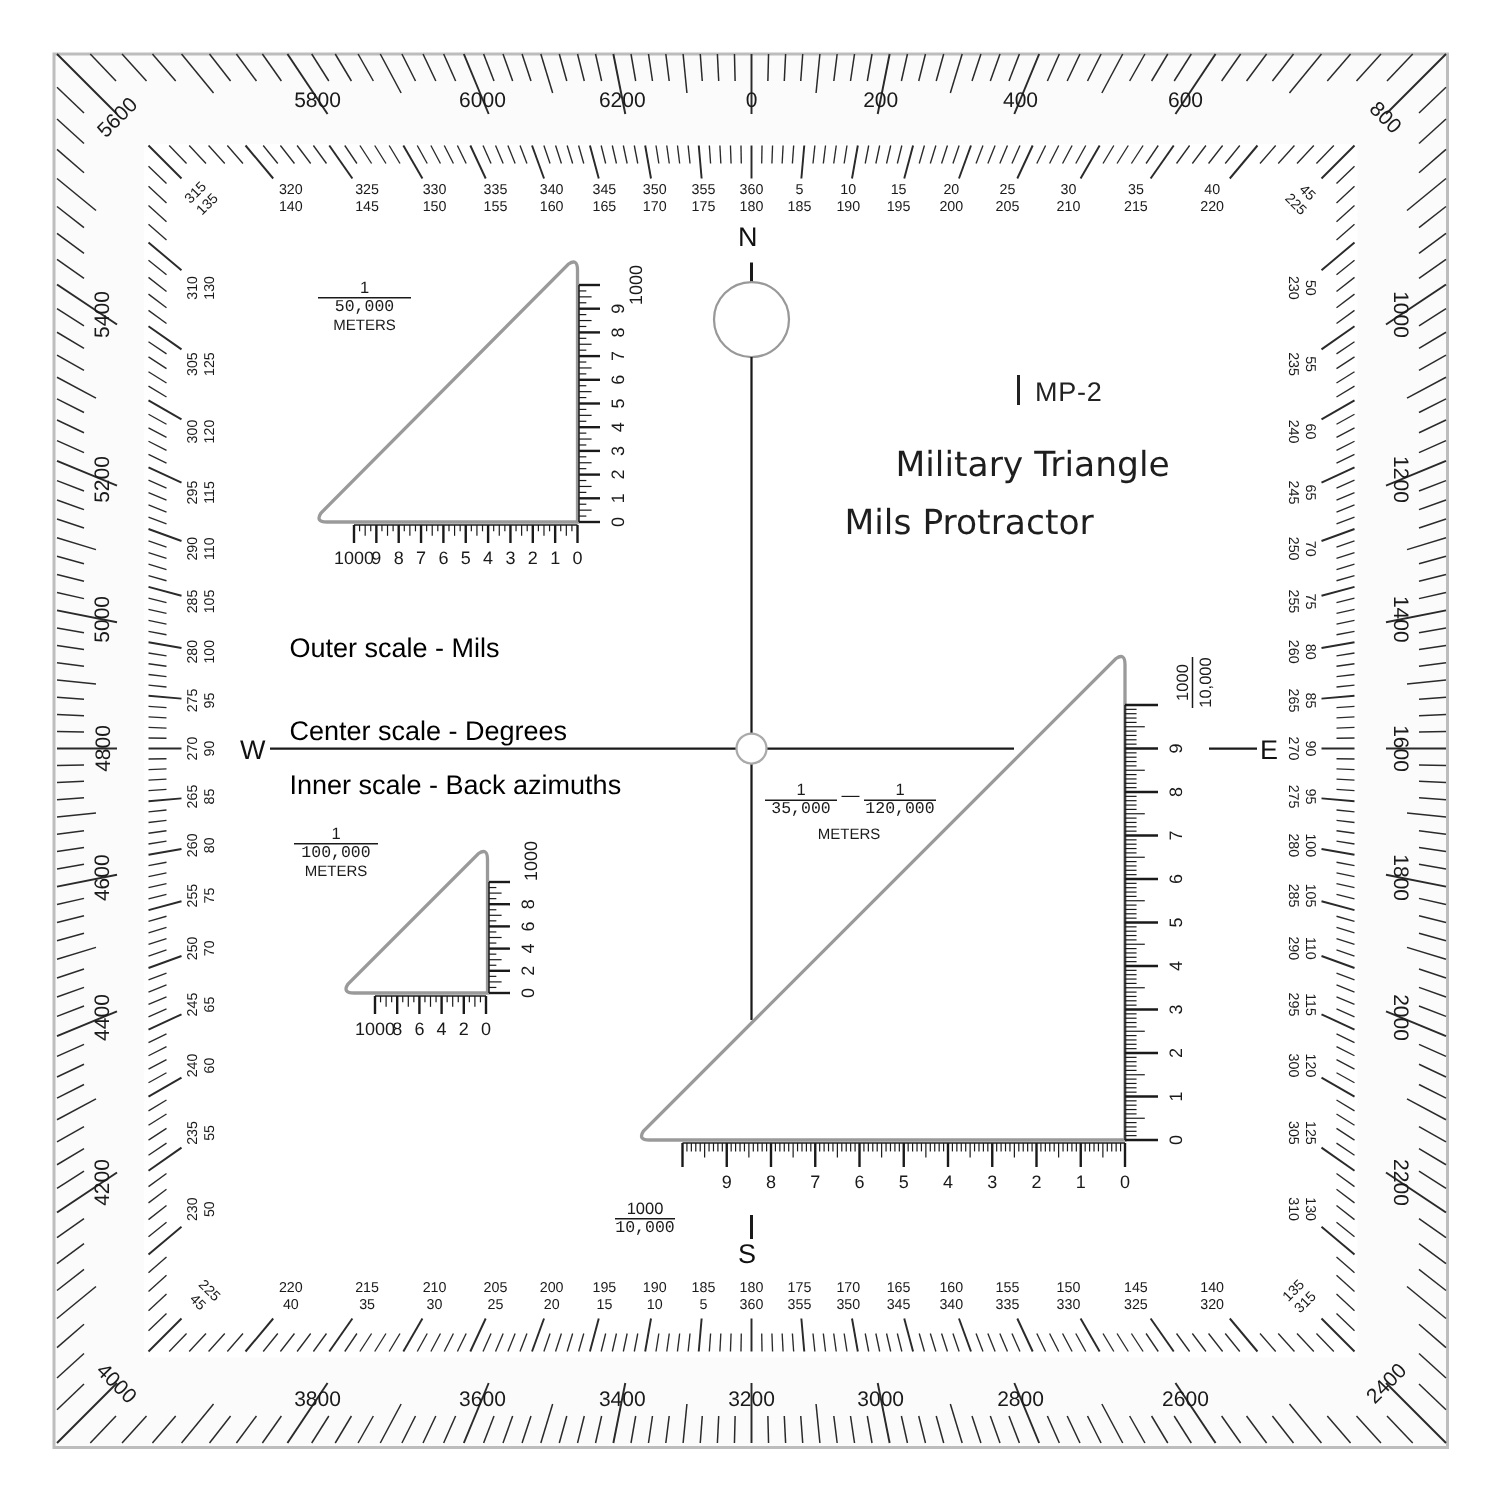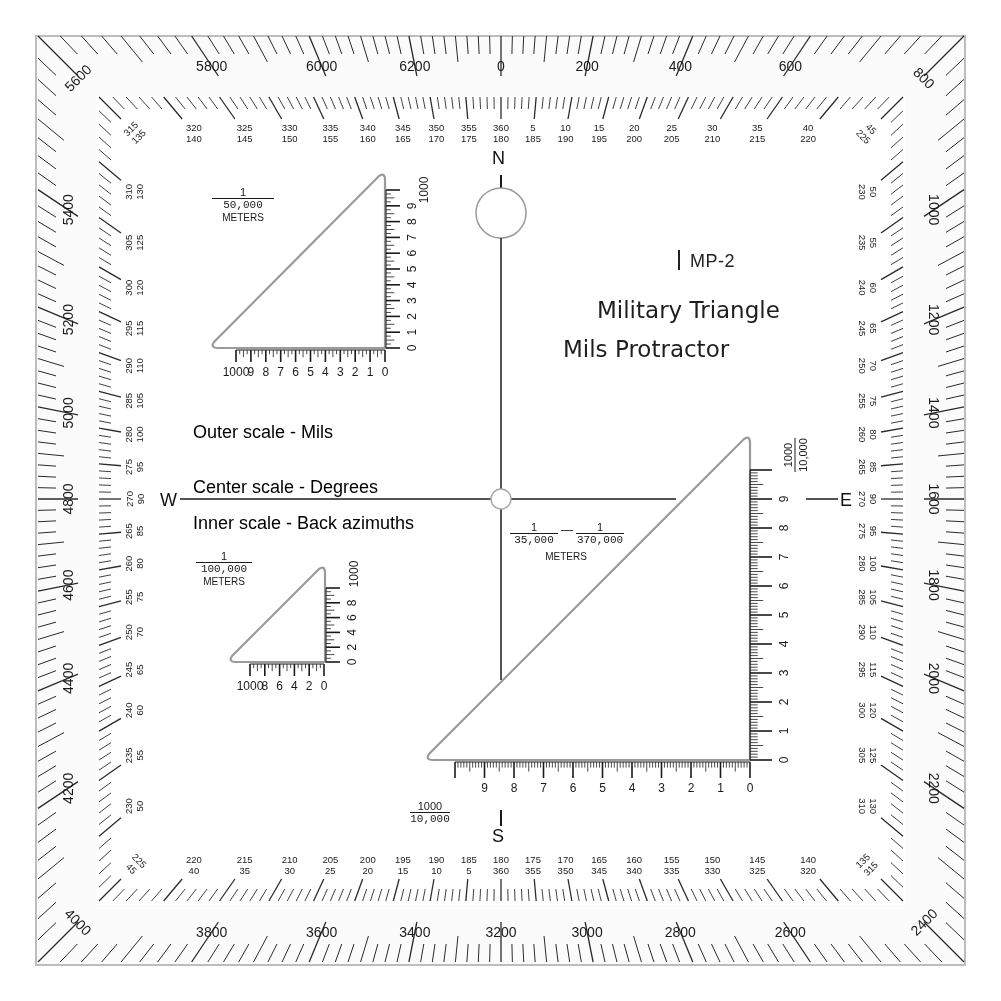--- a/index.html
+++ b/index.html
@@ -1398,20 +1398,20 @@
   <span class="num">1</span>
   <span class="den">100,000</span>
   <span class="unit">METERS</span>
 </div>
 <div class="frac" style="left:510px;top:521px;width:48px;">
   <span class="num">1</span>
   <span class="den">35,000</span>
 </div>
 <div class="frac" style="left:576px;top:521px;width:48px;">
   <span class="num">1</span>
-  <span class="den">370,000</span>
+  <span class="den">120,000</span>
 </div>
 <div class="frac" style="left:560px;top:524px;width:14px;font-size:12px;">—</div>
 <div class="frac" style="left:536px;top:551px;width:60px;font-size:10px;">METERS</div>
 <div class="frac" style="left:410px;top:800px;width:40px;">
   <span class="num">1000</span>
   <span class="den">10,000</span>
 </div>
 
 </body></html>

